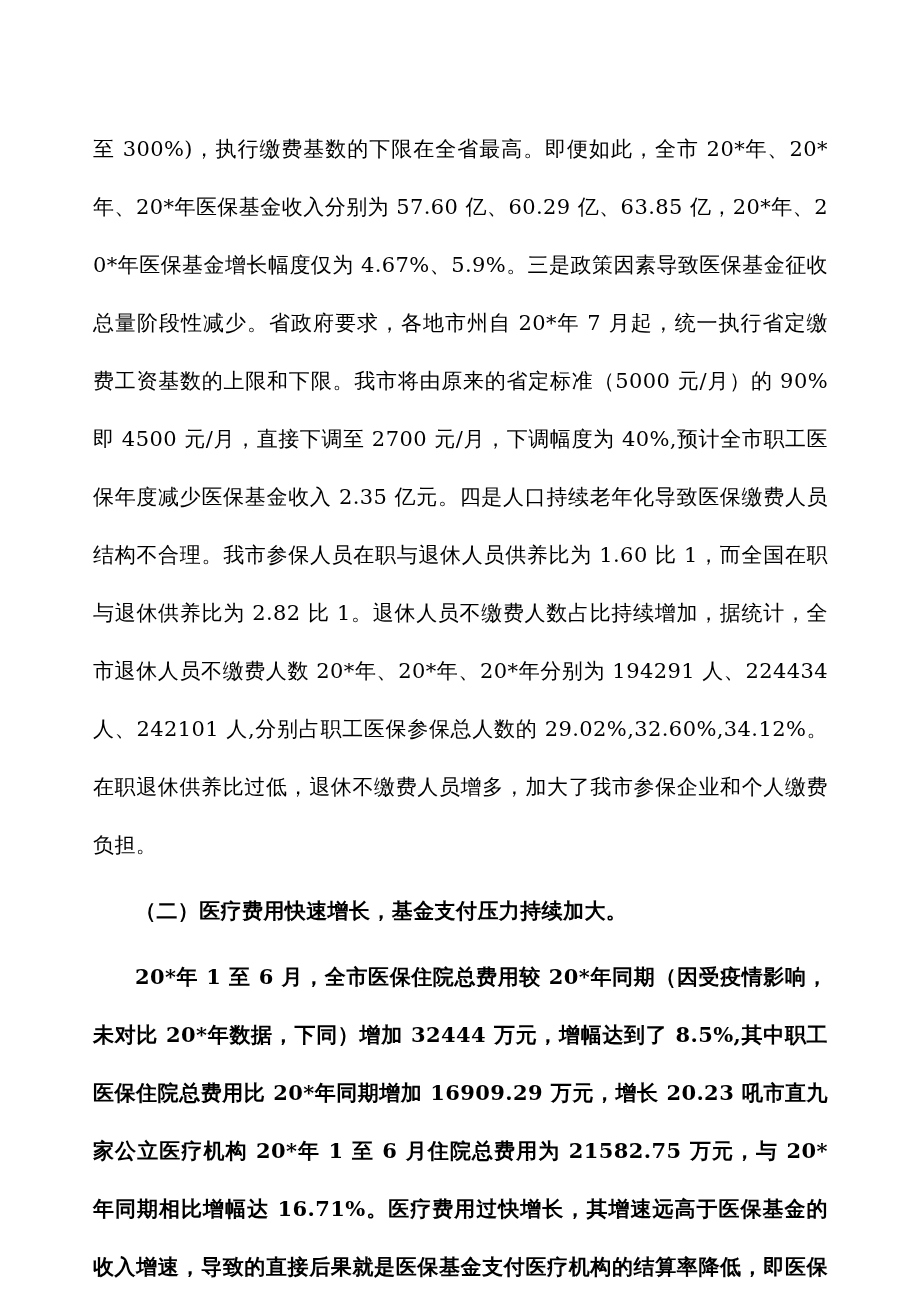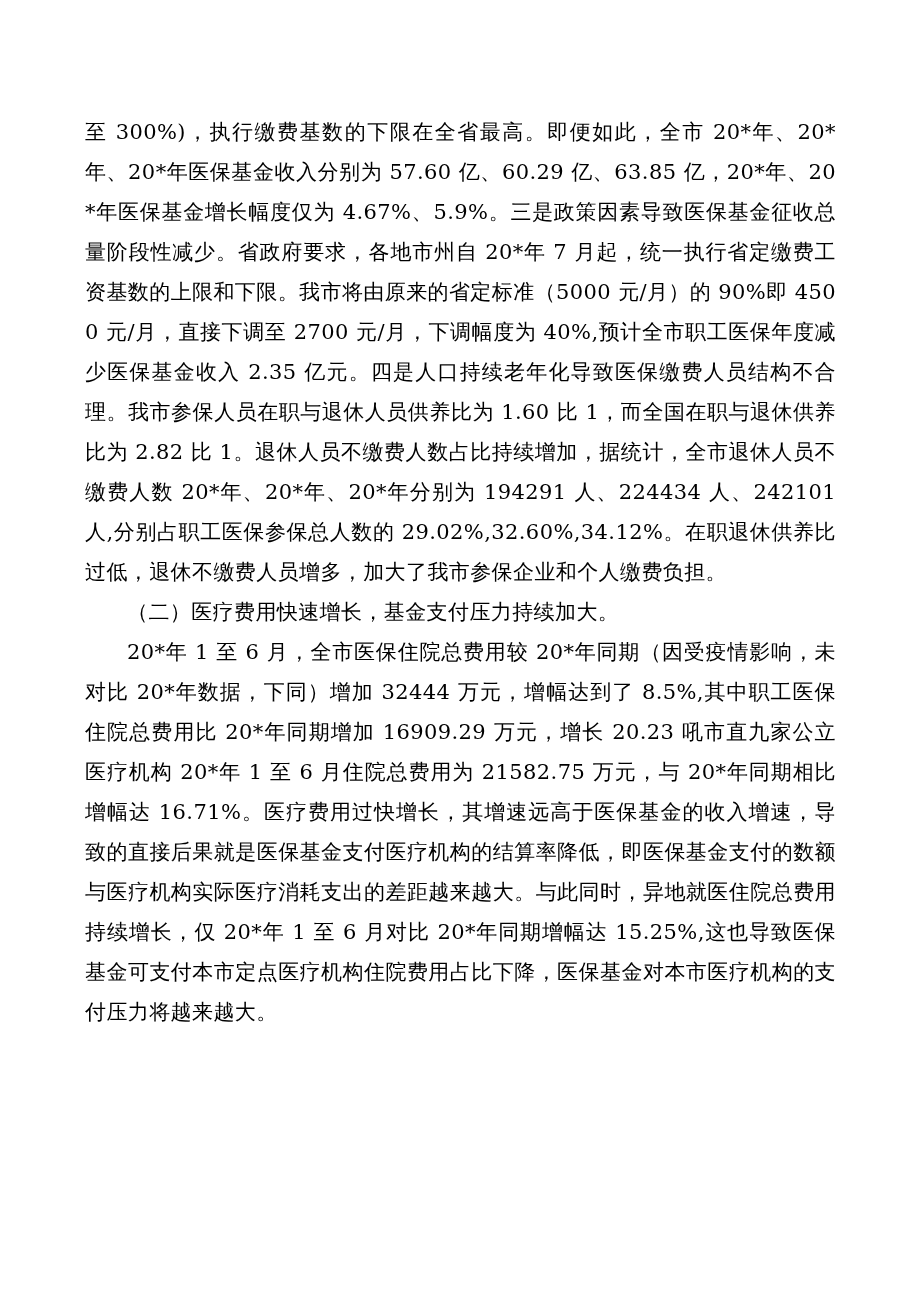--- a/index.html
+++ b/index.html
@@ -15,29 +15,30 @@
     box-sizing: border-box;
     width: 920px;
     min-height: 1301px;
     background: #ffffff;
     padding: 112px 84px 60px 85px;
     font-family: "DejaVu Serif", "Liberation Serif", serif;
     font-size: 21px;
     color: #000000;
   }
   .para {
-    margin: 0;
-    line-height: 40px;
+    margin: 8px;
+    line-height: 58px;
     text-align: justify;
     text-justify: inter-ideograph;
     letter-spacing: 0.4px;
     word-break: break-all;
   }
   .indent {
     text-indent: 2em;
+    font-weight: bold;
   }
 </style>
 </head>
 <body>
 
 <div class="doc-page">
   <p class="para">至 300%)，执行缴费基数的下限在全省最高。即便如此，全市 20*年、20*年、20*年医保基金收入分别为 57.60 亿、60.29 亿、63.85 亿，20*年、20*年医保基金增长幅度仅为 4.67%、5.9%。三是政策因素导致医保基金征收总量阶段性减少。省政府要求，各地市州自 20*年 7 月起，统一执行省定缴费工资基数的上限和下限。我市将由原来的省定标准（5000 元/月）的 90%即 4500 元/月，直接下调至 2700 元/月，下调幅度为 40%,预计全市职工医保年度减少医保基金收入 2.35 亿元。四是人口持续老年化导致医保缴费人员结构不合理。我市参保人员在职与退休人员供养比为 1.60 比 1，而全国在职与退休供养比为 2.82 比 1。退休人员不缴费人数占比持续增加，据统计，全市退休人员不缴费人数 20*年、20*年、20*年分别为 194291 人、224434 人、242101 人,分别占职工医保参保总人数的 29.02%,32.60%,34.12%。在职退休供养比过低，退休不缴费人员增多，加大了我市参保企业和个人缴费负担。</p>
   <p class="para indent">（二）医疗费用快速增长，基金支付压力持续加大。</p>
   <p class="para indent">20*年 1 至 6 月，全市医保住院总费用较 20*年同期（因受疫情影响，未对比 20*年数据，下同）增加 32444 万元，增幅达到了 8.5%,其中职工医保住院总费用比 20*年同期增加 16909.29 万元，增长 20.23 吼市直九家公立医疗机构 20*年 1 至 6 月住院总费用为 21582.75 万元，与 20*年同期相比增幅达 16.71%。医疗费用过快增长，其增速远高于医保基金的收入增速，导致的直接后果就是医保基金支付医疗机构的结算率降低，即医保基金支付的数额与医疗机构实际医疗消耗支出的差距越来越大。与此同时，异地就医住院总费用持续增长，仅 20*年 1 至 6 月对比 20*年同期增幅达 15.25%,这也导致医保基金可支付本市定点医疗机构住院费用占比下降，医保基金对本市医疗机构的支付压力将越来越大。</p>
 </div>

